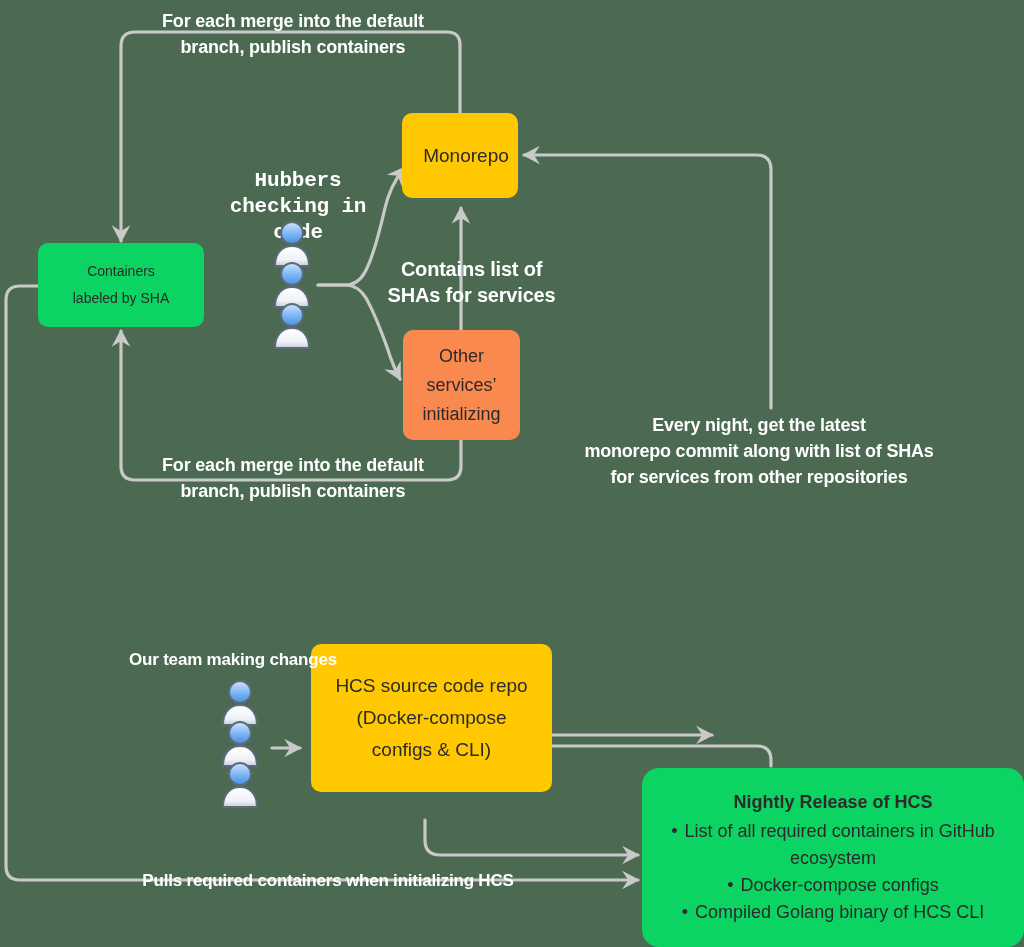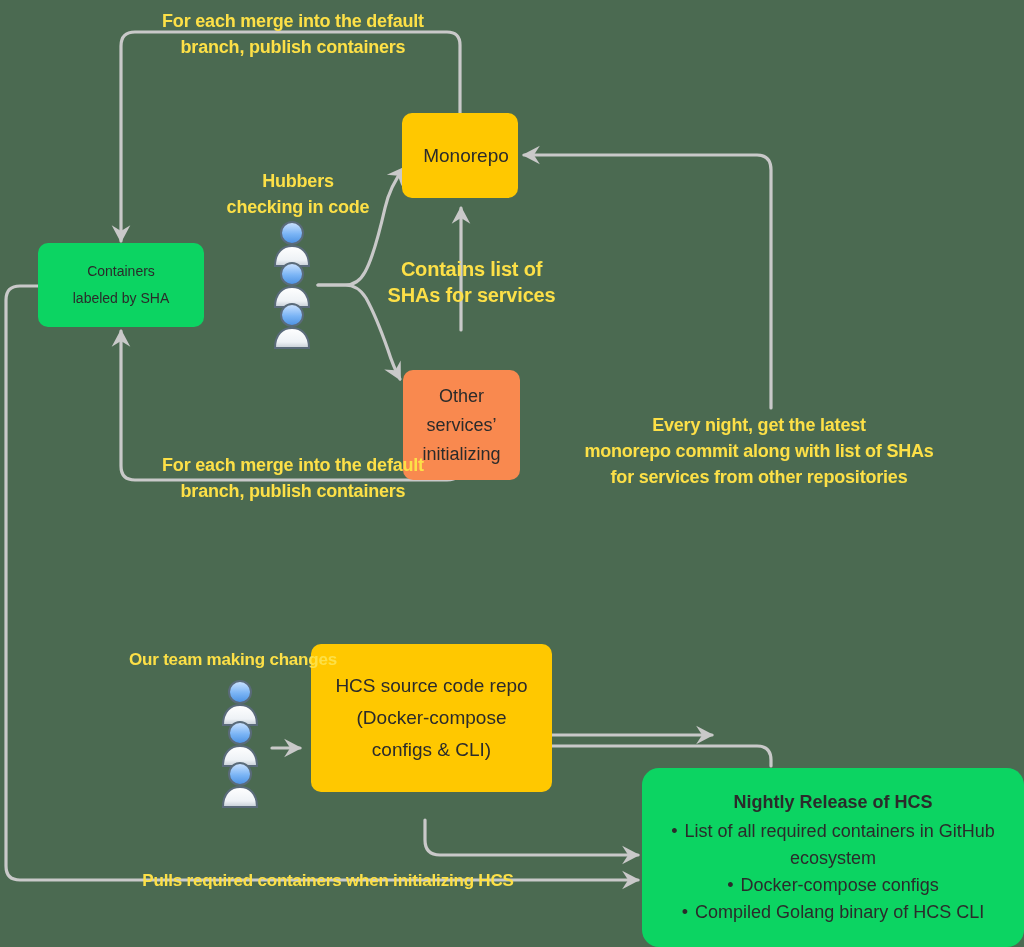--- a/index.html
+++ b/index.html
@@ -15,45 +15,45 @@
   .node{
     position:absolute;
     display:flex;align-items:center;justify-content:center;
     text-align:center;
     color:#2b2b2b;
     border-radius:10px;
     box-sizing:border-box;
   }
   .node .txt{width:100%;}
   .yellow{background:#FFC800;}
-  .orange{background:#F9894F;margin-top:40px;}
+  .orange{background:#F9894F;}
   .green{background:#0CD462;}
 
   #monorepo{left:402px;top:113px;width:116px;height:85px;font-size:19px;}
   #containers{left:38px;top:243px;width:166px;height:84px;font-size:14px;line-height:27px;}
   #otherrepos{left:403px;top:330px;width:117px;height:110px;font-size:18px;line-height:29px;}
   #hcsrepo{left:311px;top:644px;width:241px;height:148px;font-size:19px;line-height:32px;}
   #release{left:642px;top:768px;width:382px;height:179px;border-radius:17px;
            font-size:18px;line-height:27px;text-align:center;}
   #release .rel-inner{width:100%;padding:0 6px;box-sizing:border-box;}
   #release .rel-title{font-weight:bold;margin-bottom:2px;}
   #release ul{list-style:none;margin:0;padding:0;}
   #release li{position:relative;}
   #release li .bullet{display:inline-block;margin-right:7px;}
 
   .label{
     position:absolute;
-    color:#fde047;
+    color:#ffffff;
     font-weight:bold;
     text-align:center;
     line-height:26px;
     letter-spacing:-0.2px;
   }
   #lbl-merge-top{left:140px;top:8px;width:306px;font-size:18px;}
-  #lbl-hubbers{left:213px;top:168px;width:170px;font-size:18px;}
+  #lbl-hubbers{left:213px;top:168px;width:170px;font-size:21px;font-family:Liberation Mono, monospace;}
   #lbl-contains{left:384px;top:256px;width:175px;font-size:20px;}
   #lbl-merge-bottom{left:140px;top:452px;width:306px;font-size:18px;}
   #lbl-night{left:572px;top:412px;width:374px;font-size:18px;}
   #lbl-team{left:108px;top:647px;width:250px;font-size:17px;}
   #lbl-pulls{left:120px;top:868px;width:416px;font-size:17px;}
 
   .people{position:absolute;display:flex;flex-direction:column;}
   #people-hubbers{left:270px;top:219px;}
   #people-team{left:218px;top:678px;}
   .avatar{width:44px;height:48px;margin-bottom:-7px;}

